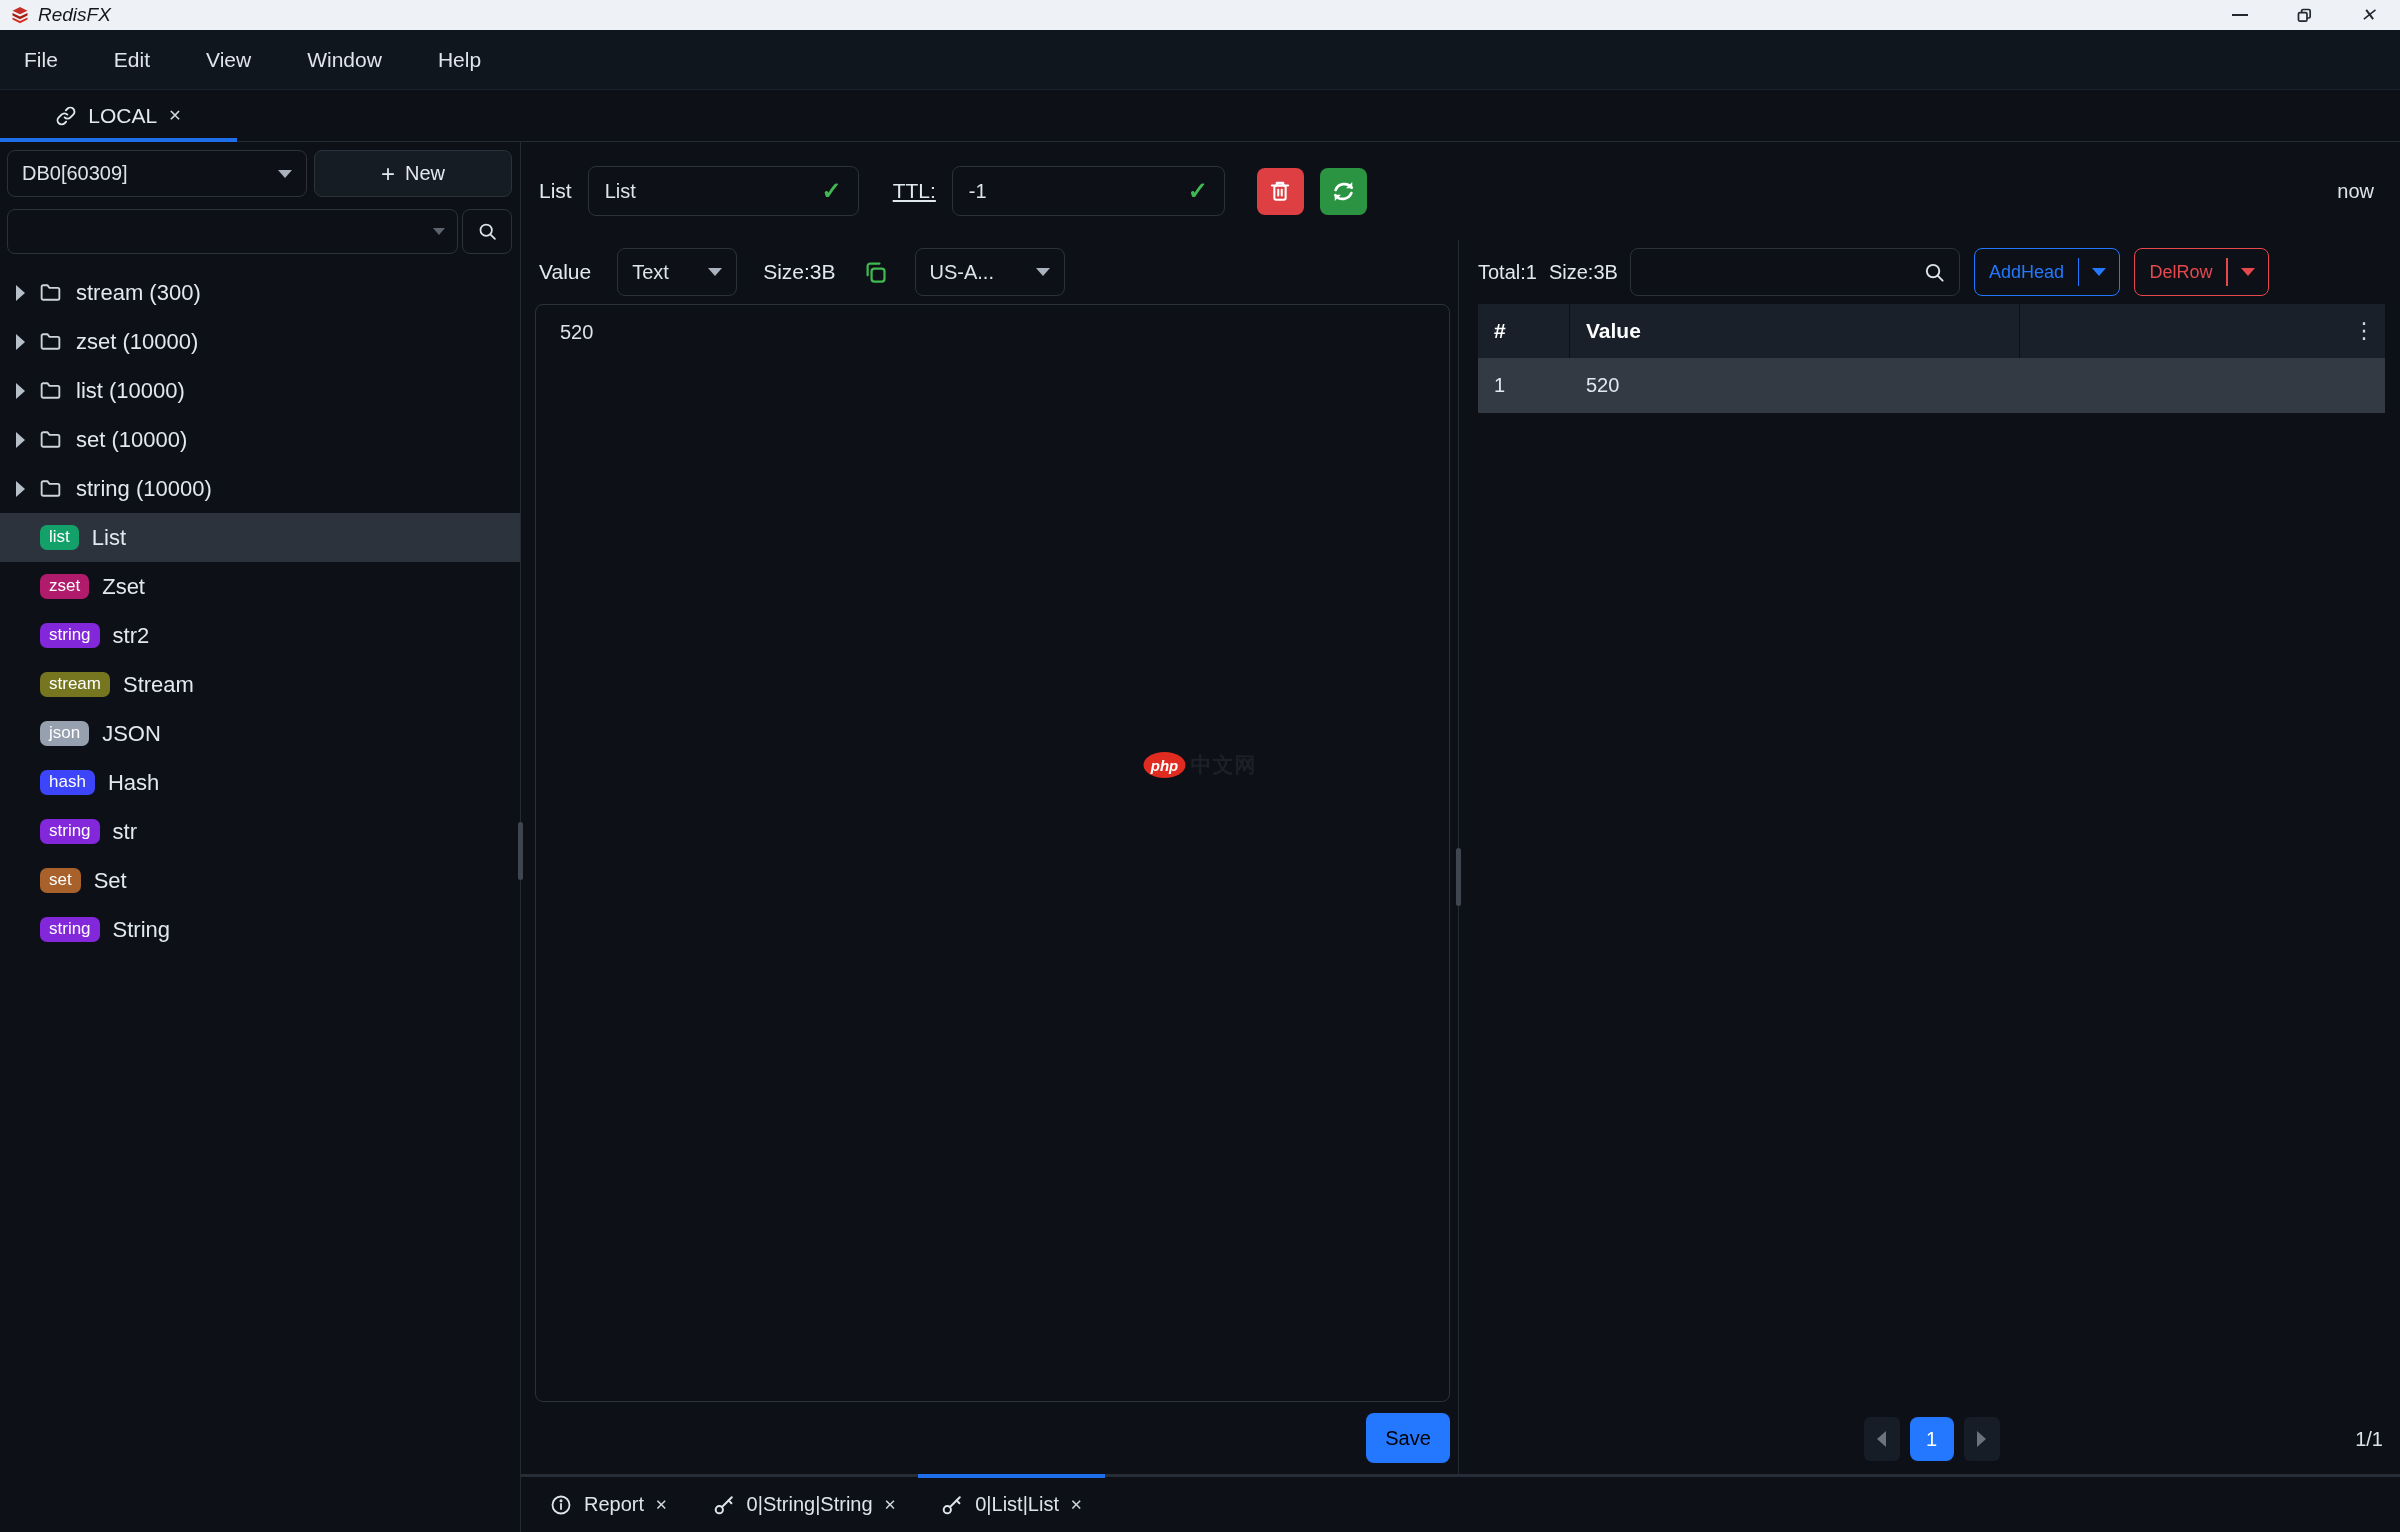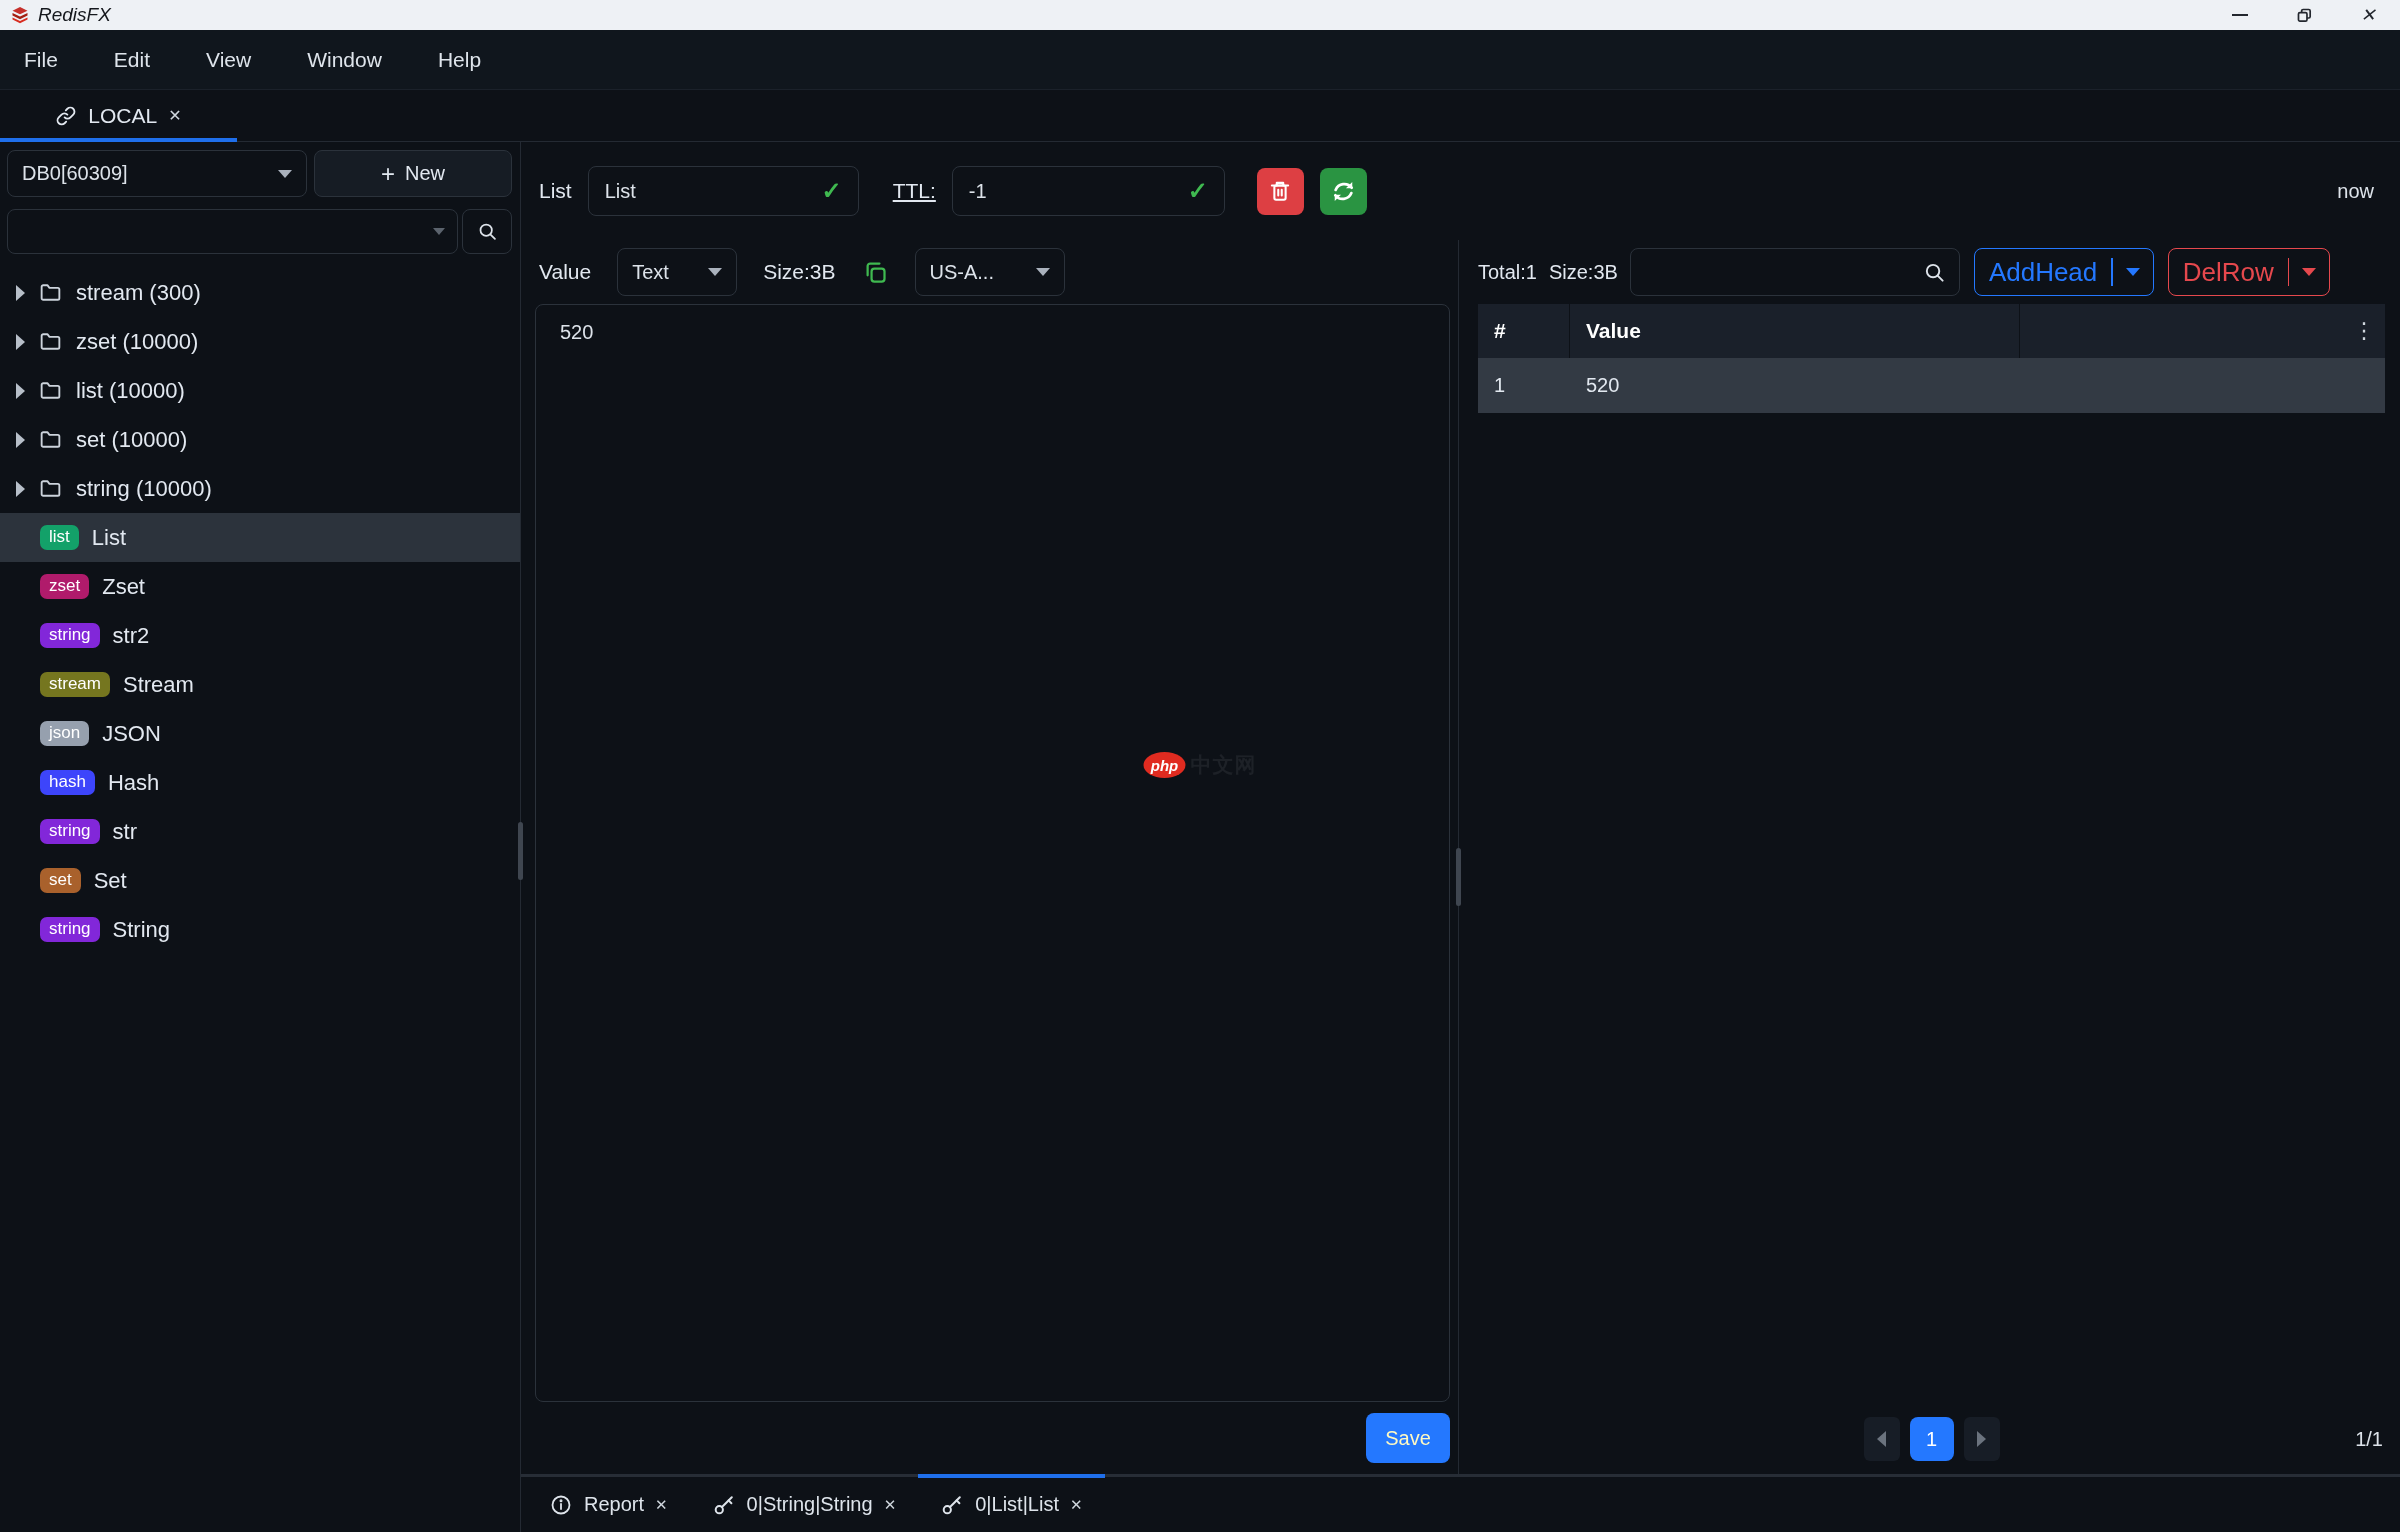--- a/index.html
+++ b/index.html
@@ -75,32 +75,32 @@
   .now-txt { font-size:20px; color:#dde3ea; }
 
   .panels { flex:1; display:flex; min-height:0; }
   .editor-panel { width:937px; flex:none; display:flex; flex-direction:column; padding-left:14px; }
   .value-row { height:64px; display:flex; align-items:center; gap:26px; font-size:21px; padding-left:4px; }
   .mini-select { height:48px; border:1px solid #2b323b; border-radius:8px; display:flex; align-items:center; justify-content:space-between; padding:0 14px; font-size:20px; color:#dde3ea; }
   .sel-format { width:120px; }
   .sel-encoding { width:150px; }
   .editor { flex:1; border:1px solid #2b323b; border-radius:8px; margin-right:8px; padding:16px 24px; font-size:20px; color:#dde3ea; background:#0d1117; }
   .save-row { height:72px; display:flex; align-items:center; justify-content:flex-end; padding-right:8px; }
-  .save-btn { width:84px; height:50px; background:#2478ff; color:#fef9c3; border-radius:8px; display:flex; align-items:center; justify-content:center; font-size:20px; }
+  .save-btn { width:84px; height:50px; background:#2478ff; color:#000000; border-radius:8px; display:flex; align-items:center; justify-content:center; font-size:20px; }
 
   .v-split { width:5px; border-left:1px solid #242a33; position:relative; flex:none; }
   .v-handle { position:absolute; left:-3px; top:608px; width:5px; height:58px; background:#3f4650; border-radius:3px; }
 
   .right-panel { flex:1; display:flex; flex-direction:column; padding:0 15px; min-width:0; }
   .rp-header { height:64px; display:flex; align-items:center; font-size:20px; color:#e2e8f0; }
   .rp-totals { display:flex; gap:12px; }
   .rp-search { width:330px; height:48px; border:1px solid #2b323b; border-radius:8px; display:flex; align-items:center; padding:0 13px; margin-left:12px; }
   .rp-search input { flex:1; background:transparent; border:none; outline:none; color:#dde3ea; font-size:20px; font-family:inherit; }
   .rp-search .mag { color:#dde3ea; }
-  .split-btn { height:48px; border-radius:8px; display:flex; align-items:center; margin-left:14px; font-size:26px; }
+  .split-btn { height:48px; border-radius:8px; display:flex; align-items:center; margin-left:14px; font-size:18px; }
   .add-btn { border:1.5px solid #2478ff; color:#2478ff; }
   .del-btn { border:1.5px solid #e5484d; color:#e5484d; }
   .split-btn .sb-label { padding:0 14px; }
   .split-btn .divider { width:1.5px; height:28px; }
   .add-btn .divider { background:#2478ff; }
   .del-btn .divider { background:#e5484d; }
   .split-btn .caret-cell { width:40px; display:flex; justify-content:center; }
   .add-btn .caret-down { border-top-color:#2478ff; }
   .del-btn .caret-down { border-top-color:#e5484d; }
 

